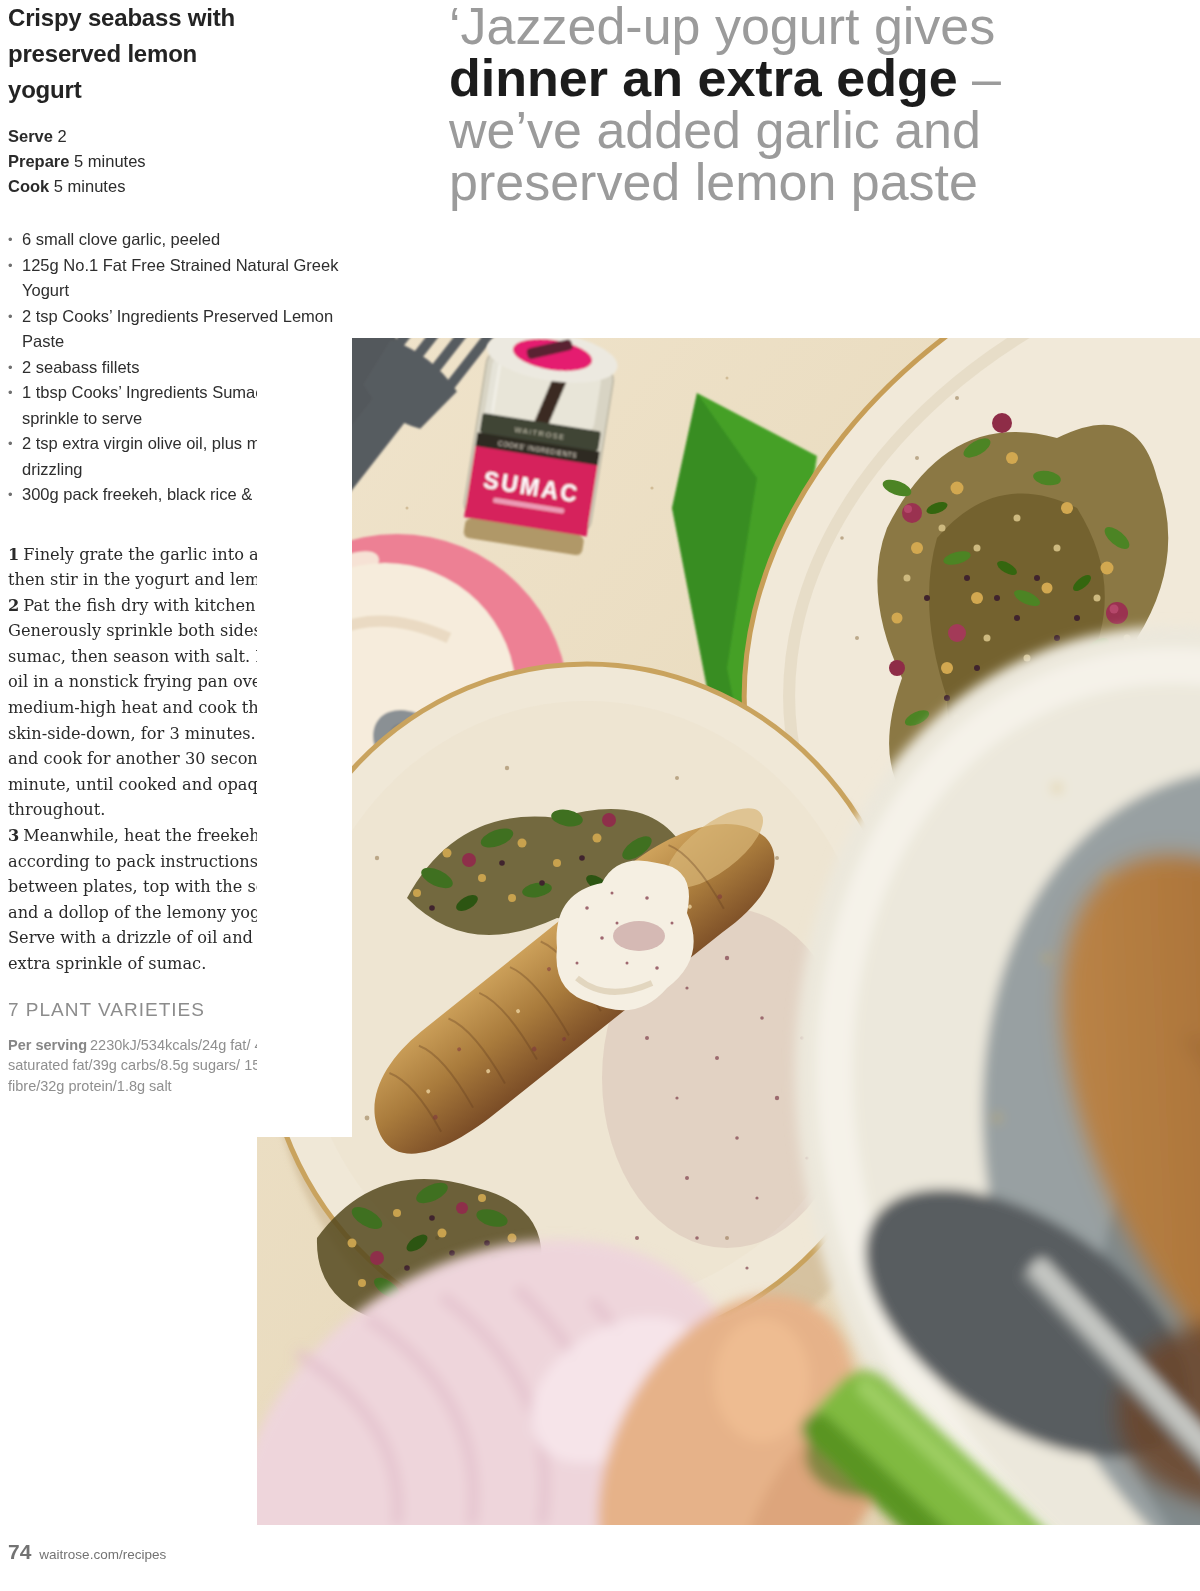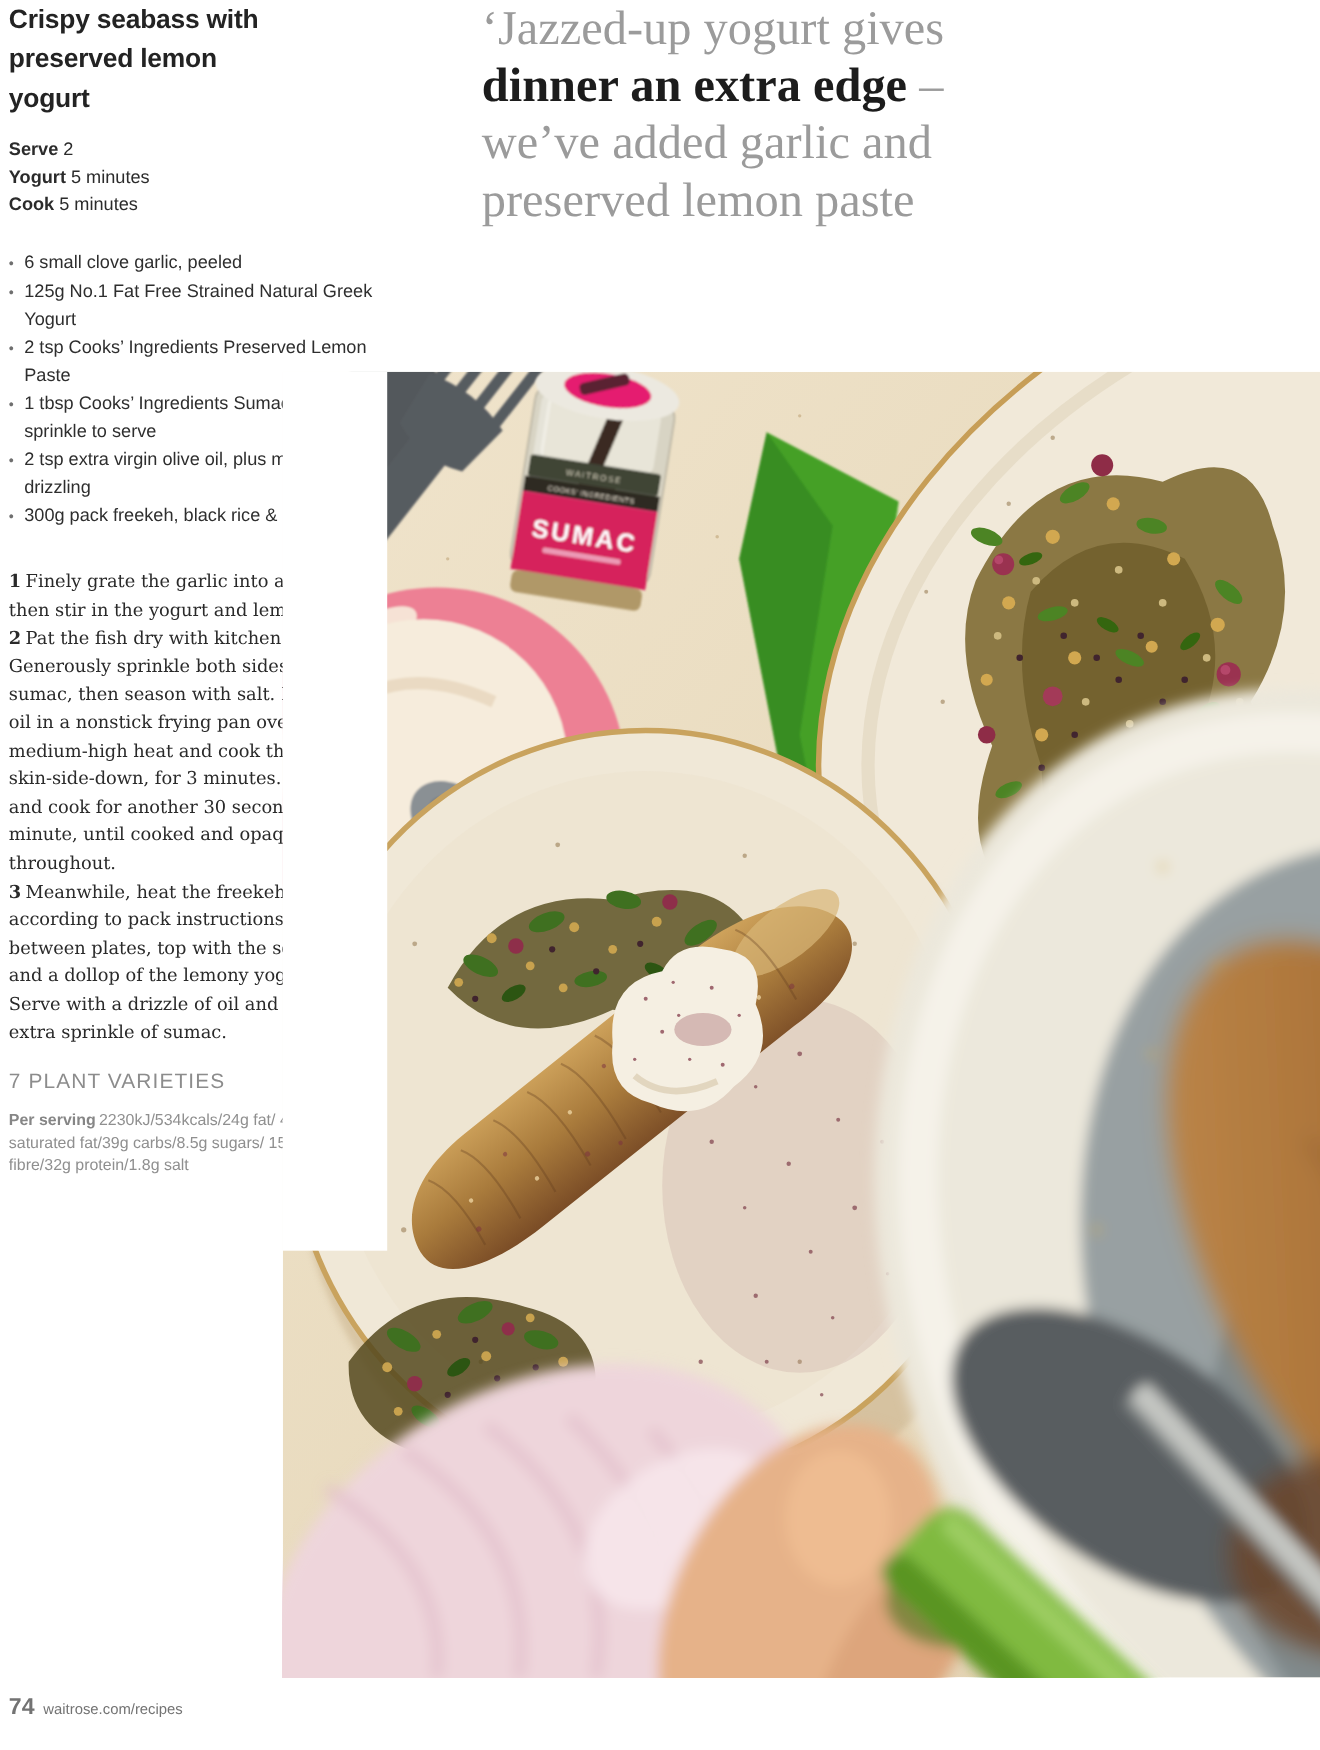--- a/index.html
+++ b/index.html
@@ -19,50 +19,51 @@
   .ingredients{margin:28px 0 0 0;padding:0;list-style:none;font-size:16.5px;line-height:25.5px;color:#2e2e2e;}
   .ingredients li{position:relative;padding-left:14px;}
   .ingredients li::before{content:"•";position:absolute;left:0;top:0;color:#6f6f6f;font-size:13px;}
   .method{margin-top:34px;font-family:"DejaVu Serif",serif;font-size:16.2px;line-height:25.6px;color:#2a2a2a;}
   .method p{margin:0;}
   .step-num{font-weight:700;margin-right:4px;}
   .plant{margin-top:22px;font-size:19px;letter-spacing:1px;color:var(--muted-gray);}
   .nutrition{margin:14px 0 0 0;font-size:14.5px;line-height:20.5px;color:#8f8f8f;width:300px;}
   .nutrition b{font-weight:700;margin-right:3px;color:#868686;}
   
-  .quote{position:absolute;left:438px;top:0px;width:600px;font-family:Liberation Serif, serif;
-         font-size:44px;line-height:52px;color:var(--quote-gray);}
+  .quote{position:absolute;left:449px;top:0px;width:600px;font-family:Liberation Sans, sans-serif;
+         font-size:52px;line-height:52px;color:var(--quote-gray);}
   .q-black{color:#1c1c1c;font-weight:700;margin-top:12px;}
   
   .photo{position:absolute;left:257px;top:338px;width:943px;height:1187px;overflow:hidden;}
   .photo svg{display:block;}
   .white-patch{position:absolute;left:0;top:0;width:95px;height:799px;background:#fff;}
   
   .footer{position:absolute;left:8px;top:1540px;display:flex;align-items:baseline;gap:8px;color:#737373;}
   .pagenum{font-size:21px;font-weight:700;}
   .site{font-size:13.5px;}
 </style>
 </head>
 <body>
 
 <div class="page">
 
   <aside class="recipe-col">
     <h1 class="recipe-title">Crispy seabass with preserved lemon yogurt</h1>
 
     <div class="meta">
       <div><b>Serve</b> <span>2</span></div>
-      <div><b>Yogurt</b> <span>5 minutes</span></div>
+      <div><b>Prepare</b> <span>5 minutes</span></div>
       <div><b>Cook</b> <span>5 minutes</span></div>
     </div>
 
     <ul class="ingredients">
       <li><span>6 small clove garlic, peeled</span></li>
       <li><span>125g No.1 Fat Free Strained Natural Greek Yogurt</span></li>
       <li><span>2 tsp Cooks’ Ingredients Preserved Lemon Paste</span></li>
+      <li><span>2 seabass fillets</span></li>
       <li><span>1 tbsp Cooks’ Ingredients Sumac, plus a sprinkle to serve</span></li>
       <li><span>2 tsp extra virgin olive oil, plus more for drizzling</span></li>
       <li><span>300g pack freekeh, black rice &amp; chickpeas</span></li>
     </ul>
 
     <div class="method">
       <p class="step"><b class="step-num">1</b><span>Finely grate the garlic into a bowl, then stir in the yogurt and lemon paste.</span></p>
       <p class="step"><b class="step-num">2</b><span>Pat the fish dry with kitchen paper. Generously sprinkle both sides with sumac, then season with salt. Heat the oil in a nonstick frying pan over a medium-high heat and cook the fish, skin-side-down, for 3 minutes. Flip over and cook for another 30 seconds- 1 minute, until cooked and opaque throughout.</span></p>
       <p class="step"><b class="step-num">3</b><span>Meanwhile, heat the freekeh mix according to pack instructions. Divide between plates, top with the seabass and a dollop of the lemony yogurt. Serve with a drizzle of oil and a little extra sprinkle of sumac.</span></p>
     </div>

